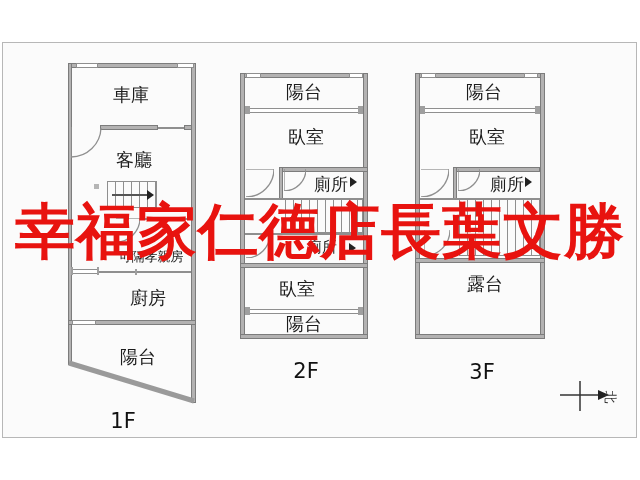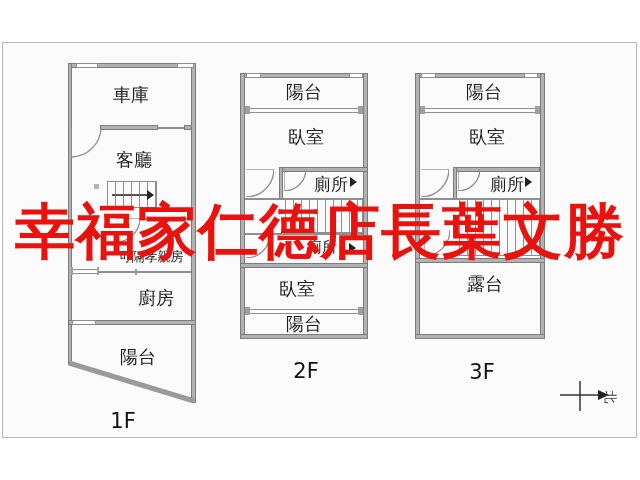--- a/index.html
+++ b/index.html
@@ -73,21 +73,21 @@
 
     <div class="wall" style="left:68px;top:320px;width:128px;height:5px"></div>
     <div class="win" style="left:72px;top:320px;width:24px"></div>
     <svg class="door" style="left:64px;top:358px" width="134" height="48">
       <path d="M5,5 L130,43" style="stroke:#9a9a9a;stroke-width:5"></path>
     </svg>
 
     <div class="lbl" style="left:131px;top:95px">車庫</div>
     <div class="lbl" style="left:134px;top:160px">客廳</div>
     <div class="lbl small" style="left:151px;top:257px">可隔孝親房</div>
-    <div class="lbl" style="left:156px;top:298px">廚房</div>
+    <div class="lbl" style="left:148px;top:298px">廚房</div>
     <div class="lbl" style="left:138px;top:357px">陽台</div>
     <div class="floorlbl" style="left:123px;top:421px">1F</div>
   </div>
 
   <div>
     <div class="wall" style="left:240px;top:73px;width:128px;height:5px"></div>
     <div class="win" style="left:246px;top:73px;width:15px"></div>
     <div class="win" style="left:349px;top:73px;width:14px"></div>
     <div class="wall" style="left:240px;top:73px;width:5px;height:266px"></div>
     <div class="wall" style="left:363px;top:73px;width:5px;height:266px"></div>

